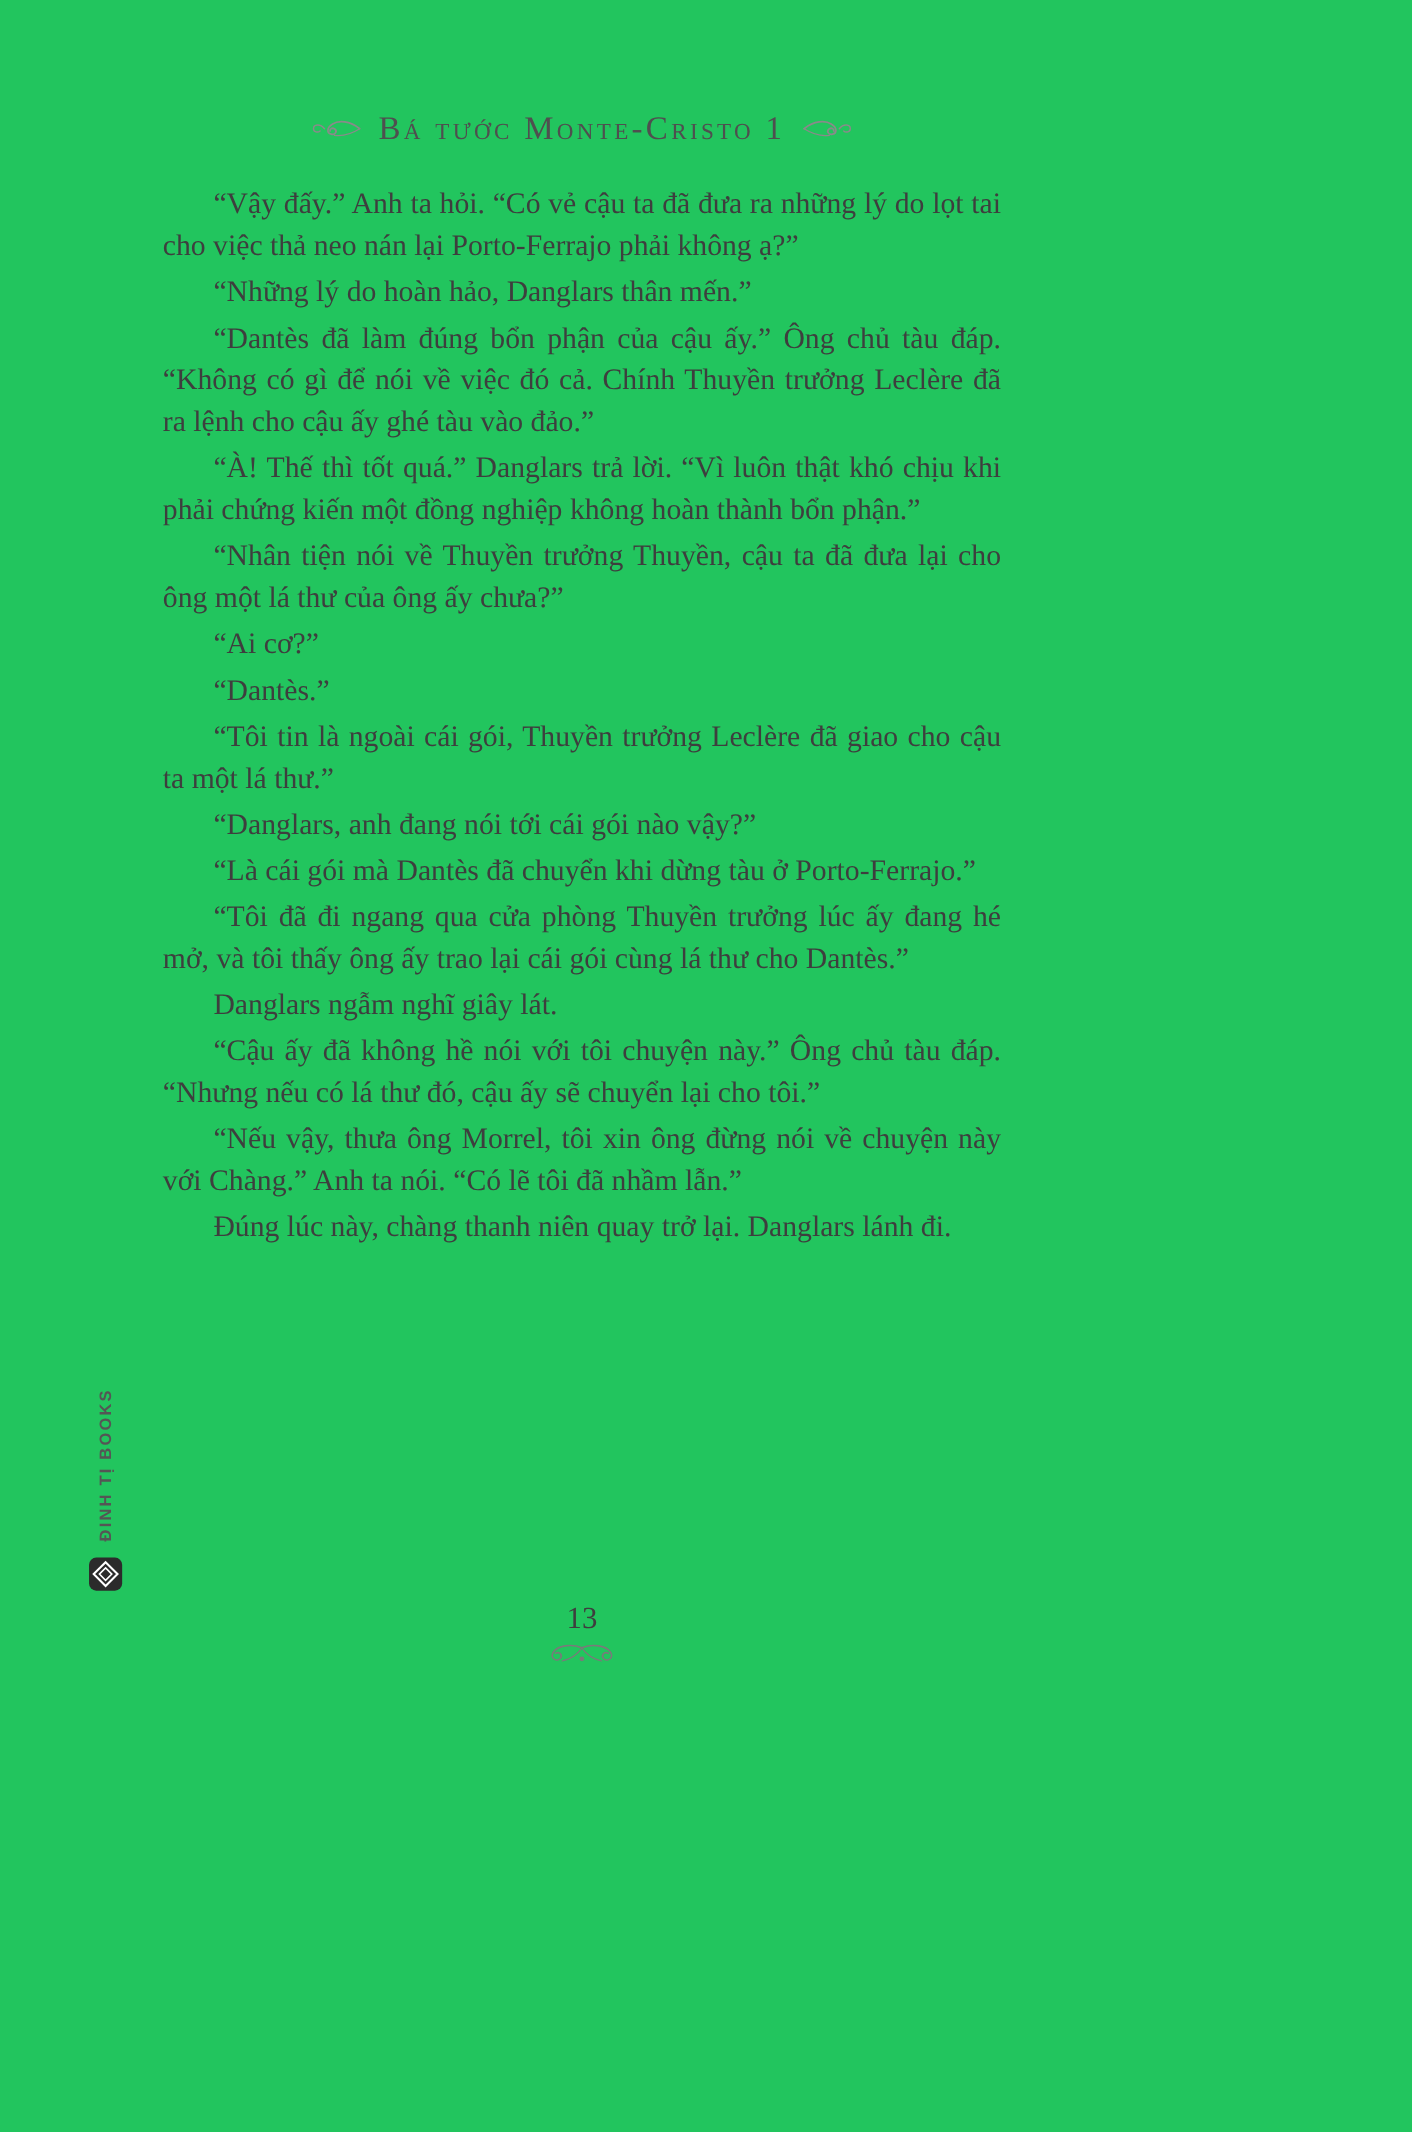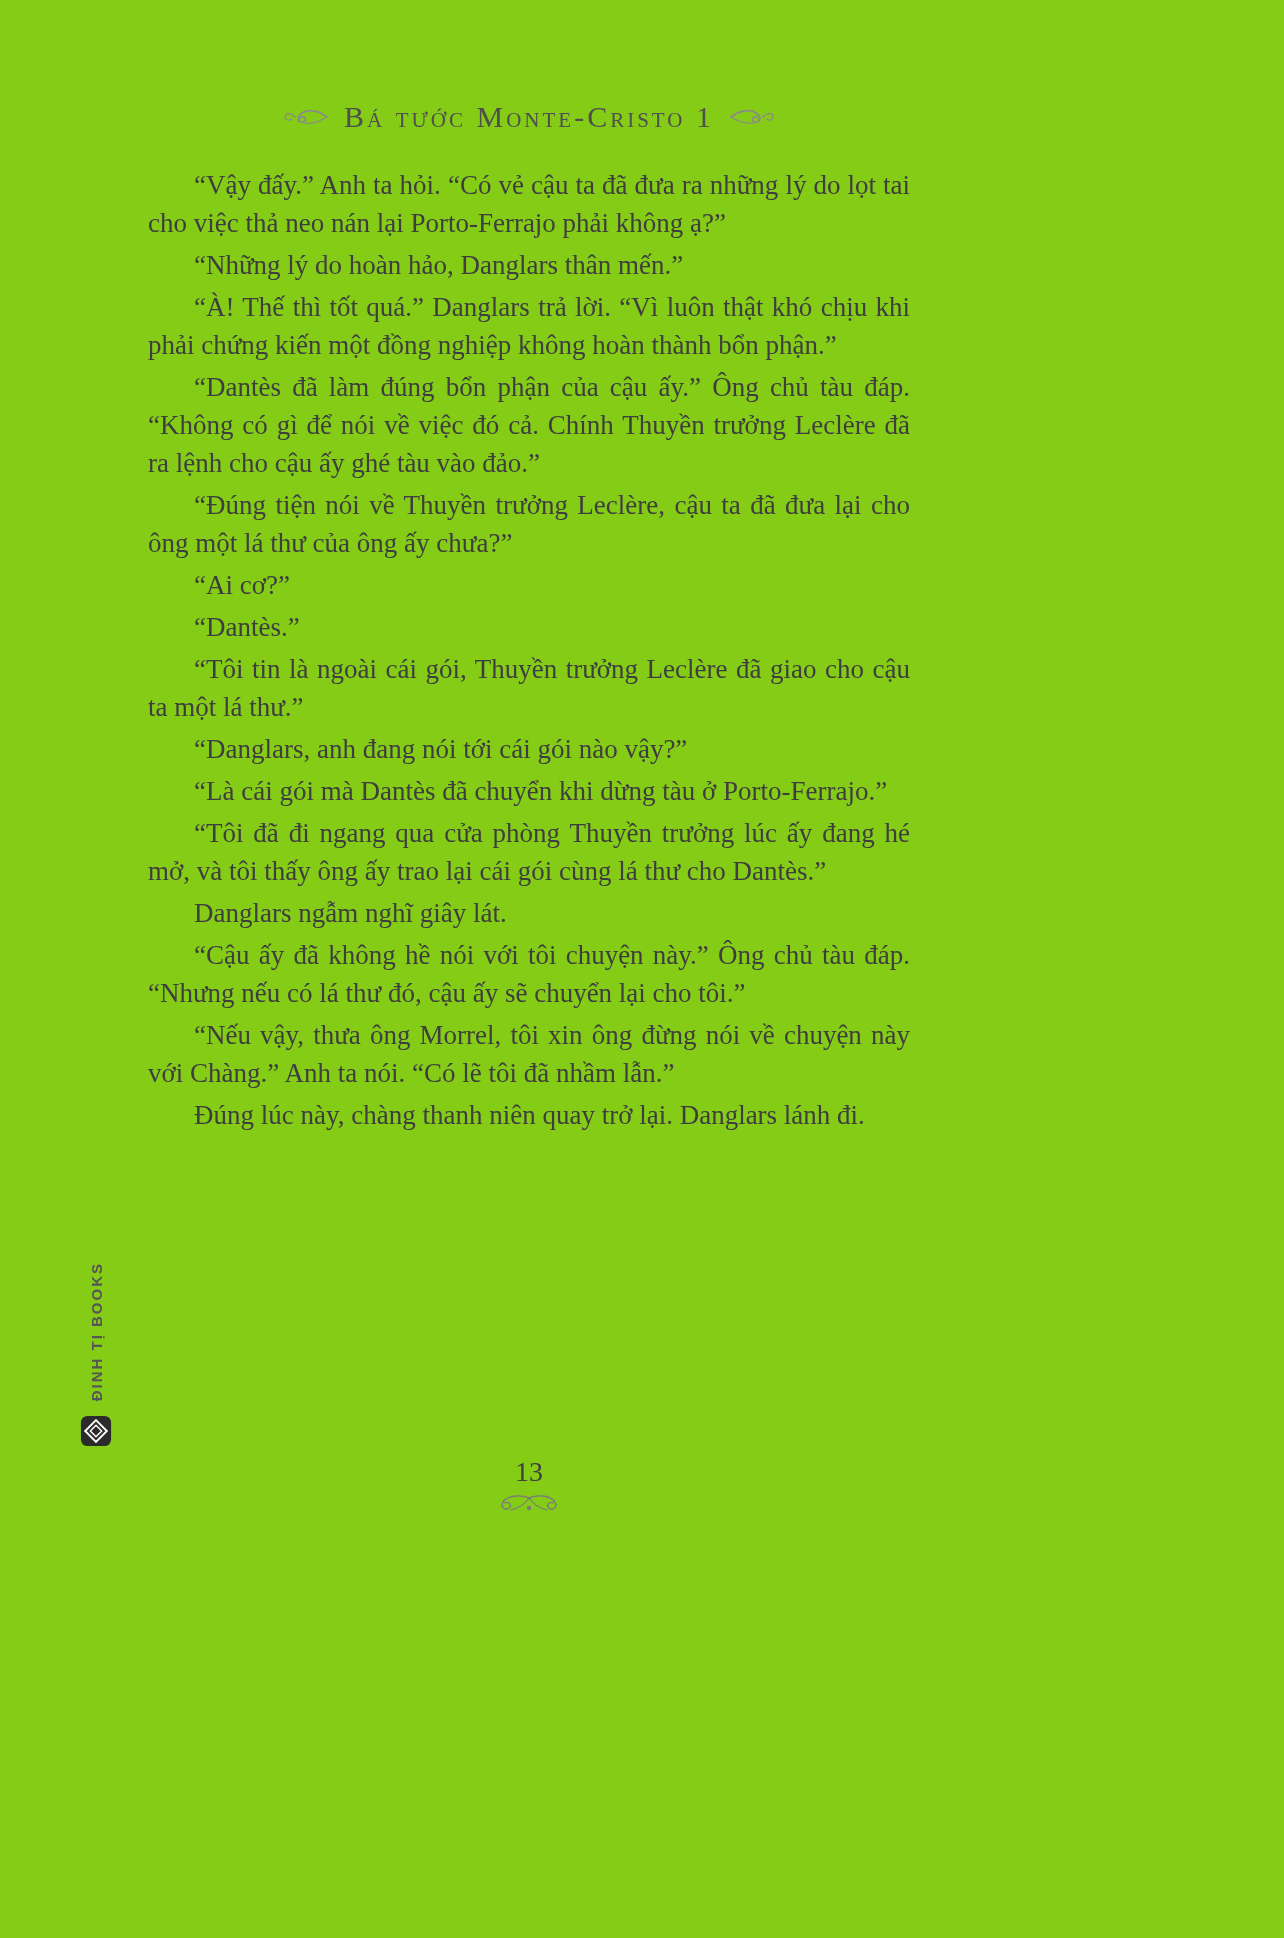--- a/index.html
+++ b/index.html
@@ -1,21 +1,21 @@
 <!DOCTYPE html>
 <html><head>
 <meta charset="utf-8">
 <style>
   * { margin: 0; padding: 0; box-sizing: border-box; }
   html, body { background: #ffffff; }
   .page {
     position: relative;
     width: 1284px;
     height: 1938px;
-    background: #84cc16;
+    background: #22c55e;
     overflow: hidden;
     font-family: "Liberation Serif", serif;
   }
   .page-header {
     position: absolute;
     top: 100px;
     left: 148px;
     width: 762px;
     display: flex;
     justify-content: center;
@@ -102,23 +102,23 @@
         <path d="M45 10 C36 3 26 2 20 6 C15 9 15 14 19 15 C23 16 25 12 22 10 C20 9 18 10 18 12" fill="none" stroke="#8a8a8a" stroke-width="1.6" stroke-linecap="round"></path>
         <path d="M45 10 C37 15 29 17 22 16" fill="none" stroke="#8a8a8a" stroke-width="1.2" stroke-linecap="round"></path>
         <path d="M13 10 C9 5 3 6 3 10 C3 13 7 14 9 12" fill="none" stroke="#8a8a8a" stroke-width="1.3" stroke-linecap="round"></path>
       </svg>
     </span>
   </header>
 
   <main class="text-block">
     <p>“Vậy đấy.” Anh ta hỏi. “Có vẻ cậu ta đã đưa ra những lý do lọt tai cho việc thả neo nán lại Porto-Ferrajo phải không ạ?”</p>
     <p>“Những lý do hoàn hảo, Danglars thân mến.”</p>
+    <p>“Dantès đã làm đúng bổn phận của cậu ấy.” Ông chủ tàu đáp. “Không có gì để nói về việc đó cả. Chính Thuyền trưởng Leclère đã ra lệnh cho cậu ấy ghé tàu vào đảo.”</p>
     <p>“À! Thế thì tốt quá.” Danglars trả lời. “Vì luôn thật khó chịu khi phải chứng kiến một đồng nghiệp không hoàn thành bổn phận.”</p>
-    <p>“Dantès đã làm đúng bổn phận của cậu ấy.” Ông chủ tàu đáp. “Không có gì để nói về việc đó cả. Chính Thuyền trưởng Leclère đã ra lệnh cho cậu ấy ghé tàu vào đảo.”</p>
-    <p>“Đúng tiện nói về Thuyền trưởng Leclère, cậu ta đã đưa lại cho ông một lá thư của ông ấy chưa?”</p>
+    <p>“Nhân tiện nói về Thuyền trưởng Thuyền, cậu ta đã đưa lại cho ông một lá thư của ông ấy chưa?”</p>
     <p>“Ai cơ?”</p>
     <p>“Dantès.”</p>
     <p>“Tôi tin là ngoài cái gói, Thuyền trưởng Leclère đã giao cho cậu ta một lá thư.”</p>
     <p>“Danglars, anh đang nói tới cái gói nào vậy?”</p>
     <p>“Là cái gói mà Dantès đã chuyển khi dừng tàu ở Porto-Ferrajo.”</p>
     <p>“Tôi đã đi ngang qua cửa phòng Thuyền trưởng lúc ấy đang hé mở, và tôi thấy ông ấy trao lại cái gói cùng lá thư cho Dantès.”</p>
     <p>Danglars ngẫm nghĩ giây lát.</p>
     <p>“Cậu ấy đã không hề nói với tôi chuyện này.” Ông chủ tàu đáp. “Nhưng nếu có lá thư đó, cậu ấy sẽ chuyển lại cho tôi.”</p>
     <p>“Nếu vậy, thưa ông Morrel, tôi xin ông đừng nói về chuyện này với Chàng.” Anh ta nói. “Có lẽ tôi đã nhầm lẫn.”</p>
     <p>Đúng lúc này, chàng thanh niên quay trở lại. Danglars lánh đi.</p>

